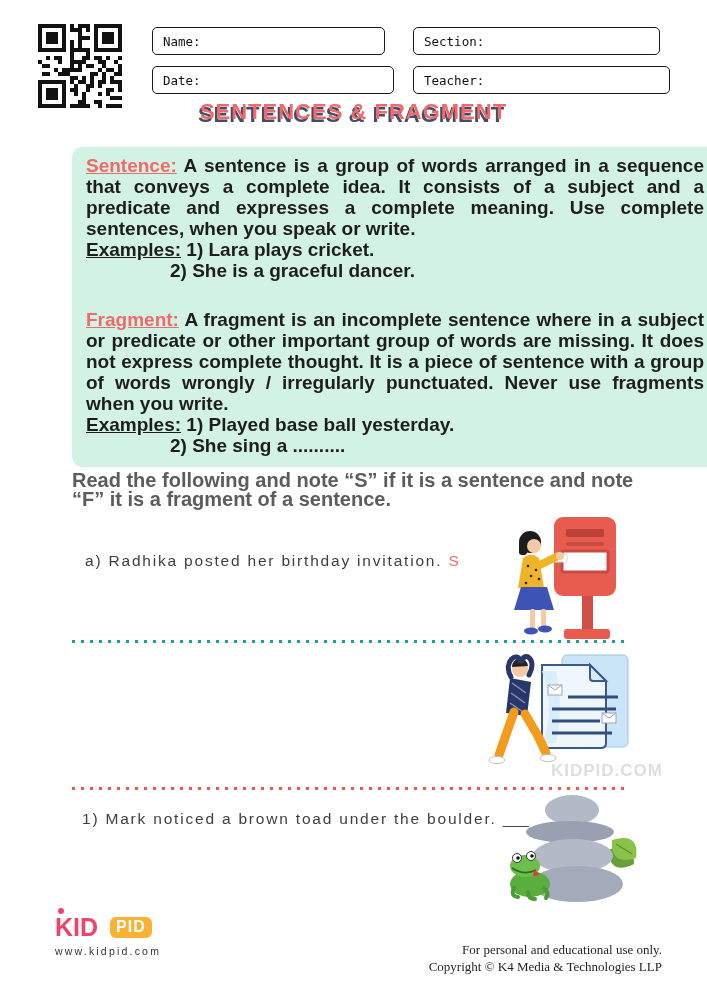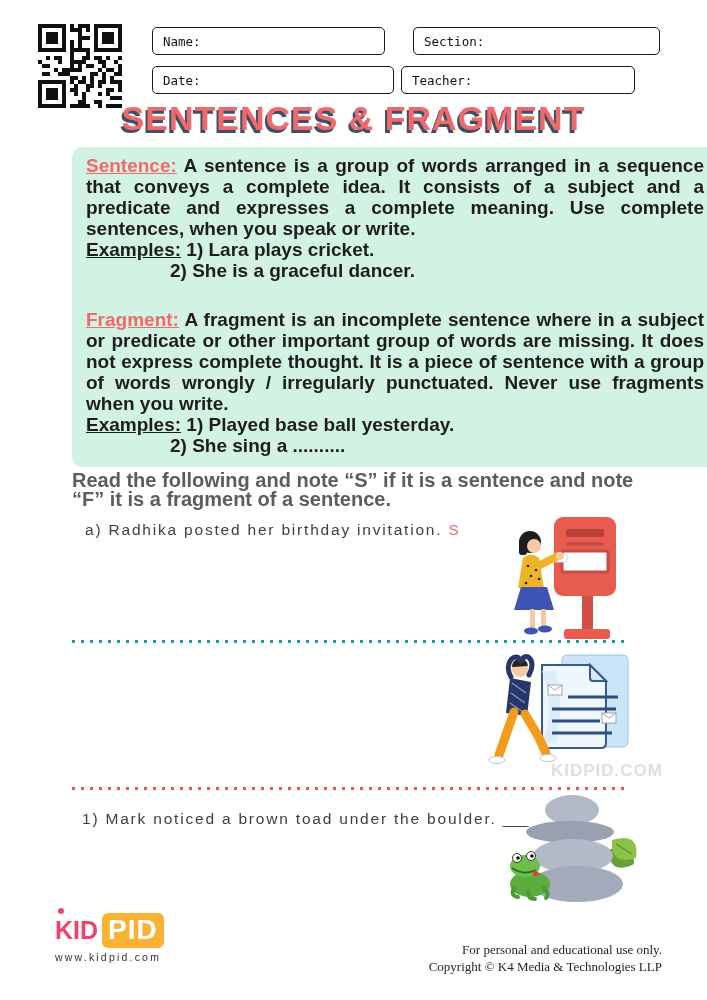--- a/index.html
+++ b/index.html
@@ -16,24 +16,24 @@
   
   .qr{position:absolute;left:38px;top:24px;width:84px;height:84px;}
   .field-box{
     position:absolute;height:28px;border:1.6px solid #1a1a1a;border-radius:5px;
     background:#fff;display:flex;align-items:center;padding-left:10px;
     font-family:"DejaVu Sans Mono", monospace;font-size:12.5px;color:#111;
   }
   .fb-name   {left:152px;top:27px;width:233px;}
   .fb-section{left:413px;top:27px;width:247px;}
   .fb-date   {left:152px;top:66px;width:242px;}
-  .fb-teacher{left:401px;top:66px;width:234px;}
+  .fb-teacher{left:413px;top:66px;width:257px;}
   .title{
     position:absolute;top:99px;left:0;width:100%;text-align:center;
-    font-size:34px;font-weight:800;letter-spacing:1px;color:var(--coral);
+    font-size:22px;font-weight:800;letter-spacing:1px;color:var(--coral);
     text-shadow:-2px 3px 0 var(--navy);
   }
   
   .defbox{
     position:absolute;left:72px;top:147px;width:646px;height:320px;
     background:var(--mint);border-radius:10px;padding:8px 14px 0 14px;
     font-size:19px;line-height:21px;font-weight:bold;color:var(--ink);
   }
   .def-para{text-align:justify;}
   .def-para .term{color:var(--coral);text-decoration:underline;}
@@ -45,42 +45,42 @@
     position:absolute;left:72px;top:471px;width:566px;
     font-size:20px;line-height:19px;font-weight:bold;color:var(--gray);
   }
   
   .item{
     position:absolute;left:85px;font-size:15.5px;letter-spacing:1.8px;
     color:var(--itemink);
   }
   .item .answer{color:var(--coral);}
   .item .answer.blank{color:var(--itemink);letter-spacing:0;}
-  .item-a{top:521px;}
+  .item-a{top:552px;}
   .item-b{top:674px;}
   .item-1{top:810px;left:82px;}
   .illus{position:absolute;}
   .illus-a{left:490px;top:512px;}
   .illus-b{left:484px;top:651px;}
   .illus-1{left:500px;top:792px;}
   .divider{position:absolute;left:72px;width:558px;height:3px;}
   .divider-teal{top:640px;background:repeating-linear-gradient(90deg,var(--teal) 0 3px,transparent 3px 9px);}
   .divider-red {top:787px;background:repeating-linear-gradient(90deg,var(--reddots) 0 3px,transparent 3px 9px);}
   .watermark{
     position:absolute;left:551px;top:761px;font-size:17px;letter-spacing:1px;
     color:var(--watermark);font-weight:bold;
   }
   
   .footer-logo{position:absolute;left:55px;top:913px;}
   .logo-row{display:flex;align-items:center;position:relative;}
   .logo-kid{font-size:25px;font-weight:800;color:var(--logo-pink);letter-spacing:0;}
   .logo-dot{position:absolute;left:3px;top:-5px;width:6px;height:6px;border-radius:50%;background:var(--logo-pink);}
   .logo-pid{
-    margin-left:4px;background:var(--logo-orange);color:#fff;font-weight:800;
-    font-size:28px;padding:1px 6px 2px 6px;border-radius:6px;letter-spacing:1px;
+    margin-left:12px;background:var(--logo-orange);color:#fff;font-weight:800;
+    font-size:16px;padding:1px 6px 2px 6px;border-radius:6px;letter-spacing:1px;
   }
   .logo-site{margin-top:3px;font-size:10.5px;letter-spacing:2.2px;color:#333;}
   .footer-copy{
     position:absolute;right:45px;top:941px;text-align:right;
     font-family:"Liberation Serif", serif;font-size:13px;line-height:17px;color:#1f1f1f;
   }
 </style>
 </head>
 <body>
 

